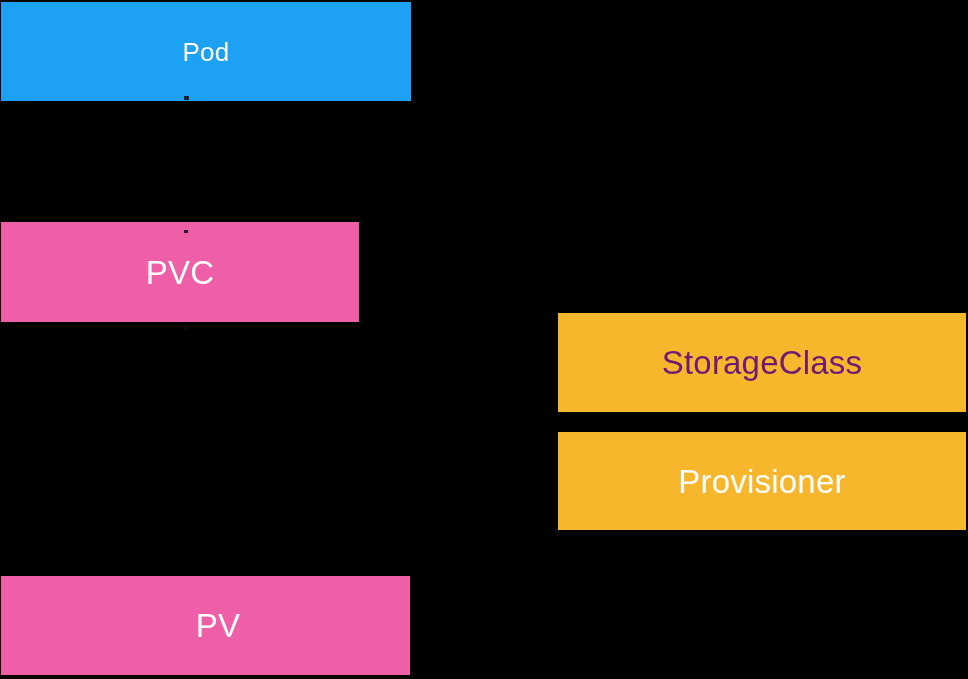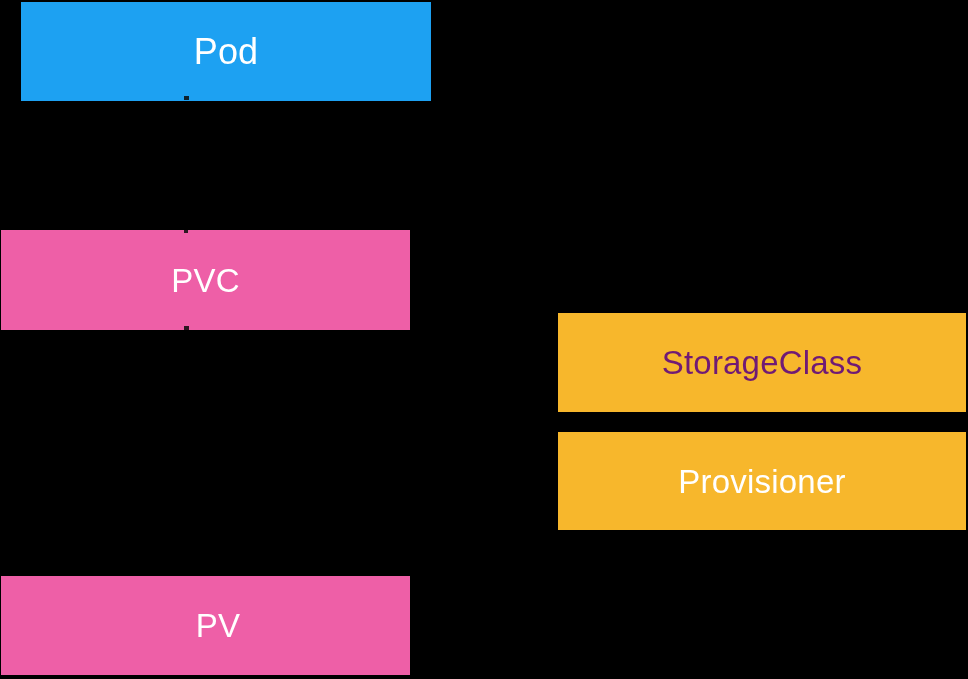--- a/index.html
+++ b/index.html
@@ -36,22 +36,21 @@
     display: block;
     text-align: center;
     white-space: nowrap;
   }
 
   
   #node-pod {
     left: 1px;  top: 2px;
     width: 410px; height: 99px;
     background: #1DA1F2;
-    font-size: 36px;
-    margin-left: 20px;
+    font-size: 26px;
   }
   #node-pvc {
     left: 1px;  top: 230px;
     width: 409px; height: 100px;
     background: #EE5FA7;
     font-size: 33px;
   }
   #node-pv {
     left: 1px;  top: 576px;
     width: 409px; height: 99px;
@@ -83,21 +82,21 @@
 </style>
 </head>
 <body>
 
 <div id="canvas" style="width: 968px; height: 679px; background: rgb(0, 0, 0);">
 
   <div class="node" id="node-pod" style="left: 1px; top: 2px; width: 410px; height: 99px; background: rgb(29, 161, 242); color: rgb(255, 255, 255);">
     <span class="node-label">Pod</span>
   </div>
 
-  <div class="node" id="node-pvc" style="left: 1px; top: 230px; width: 409px; height: 100px; background: rgb(238, 95, 167); color: rgb(255, 255, 255);">
+  <div class="node" id="node-pvc" style="left: 1px; top: 222px; width: 358px; height: 100px; background: rgb(238, 95, 167); color: rgb(255, 255, 255);">
     <span class="node-label">PVC</span>
   </div>
 
   <div class="node" id="node-pv" style="left: 1px; top: 576px; width: 409px; height: 99px; background: rgb(238, 95, 167); color: rgb(255, 255, 255); padding-left: 25px;">
     <span class="node-label">PV</span>
   </div>
 
   <div class="node" id="node-storageclass" style="left: 558px; top: 313px; width: 408px; height: 99px; background: rgb(247, 183, 44); color: #701a75;">
     <span class="node-label">StorageClass</span>
   </div>

